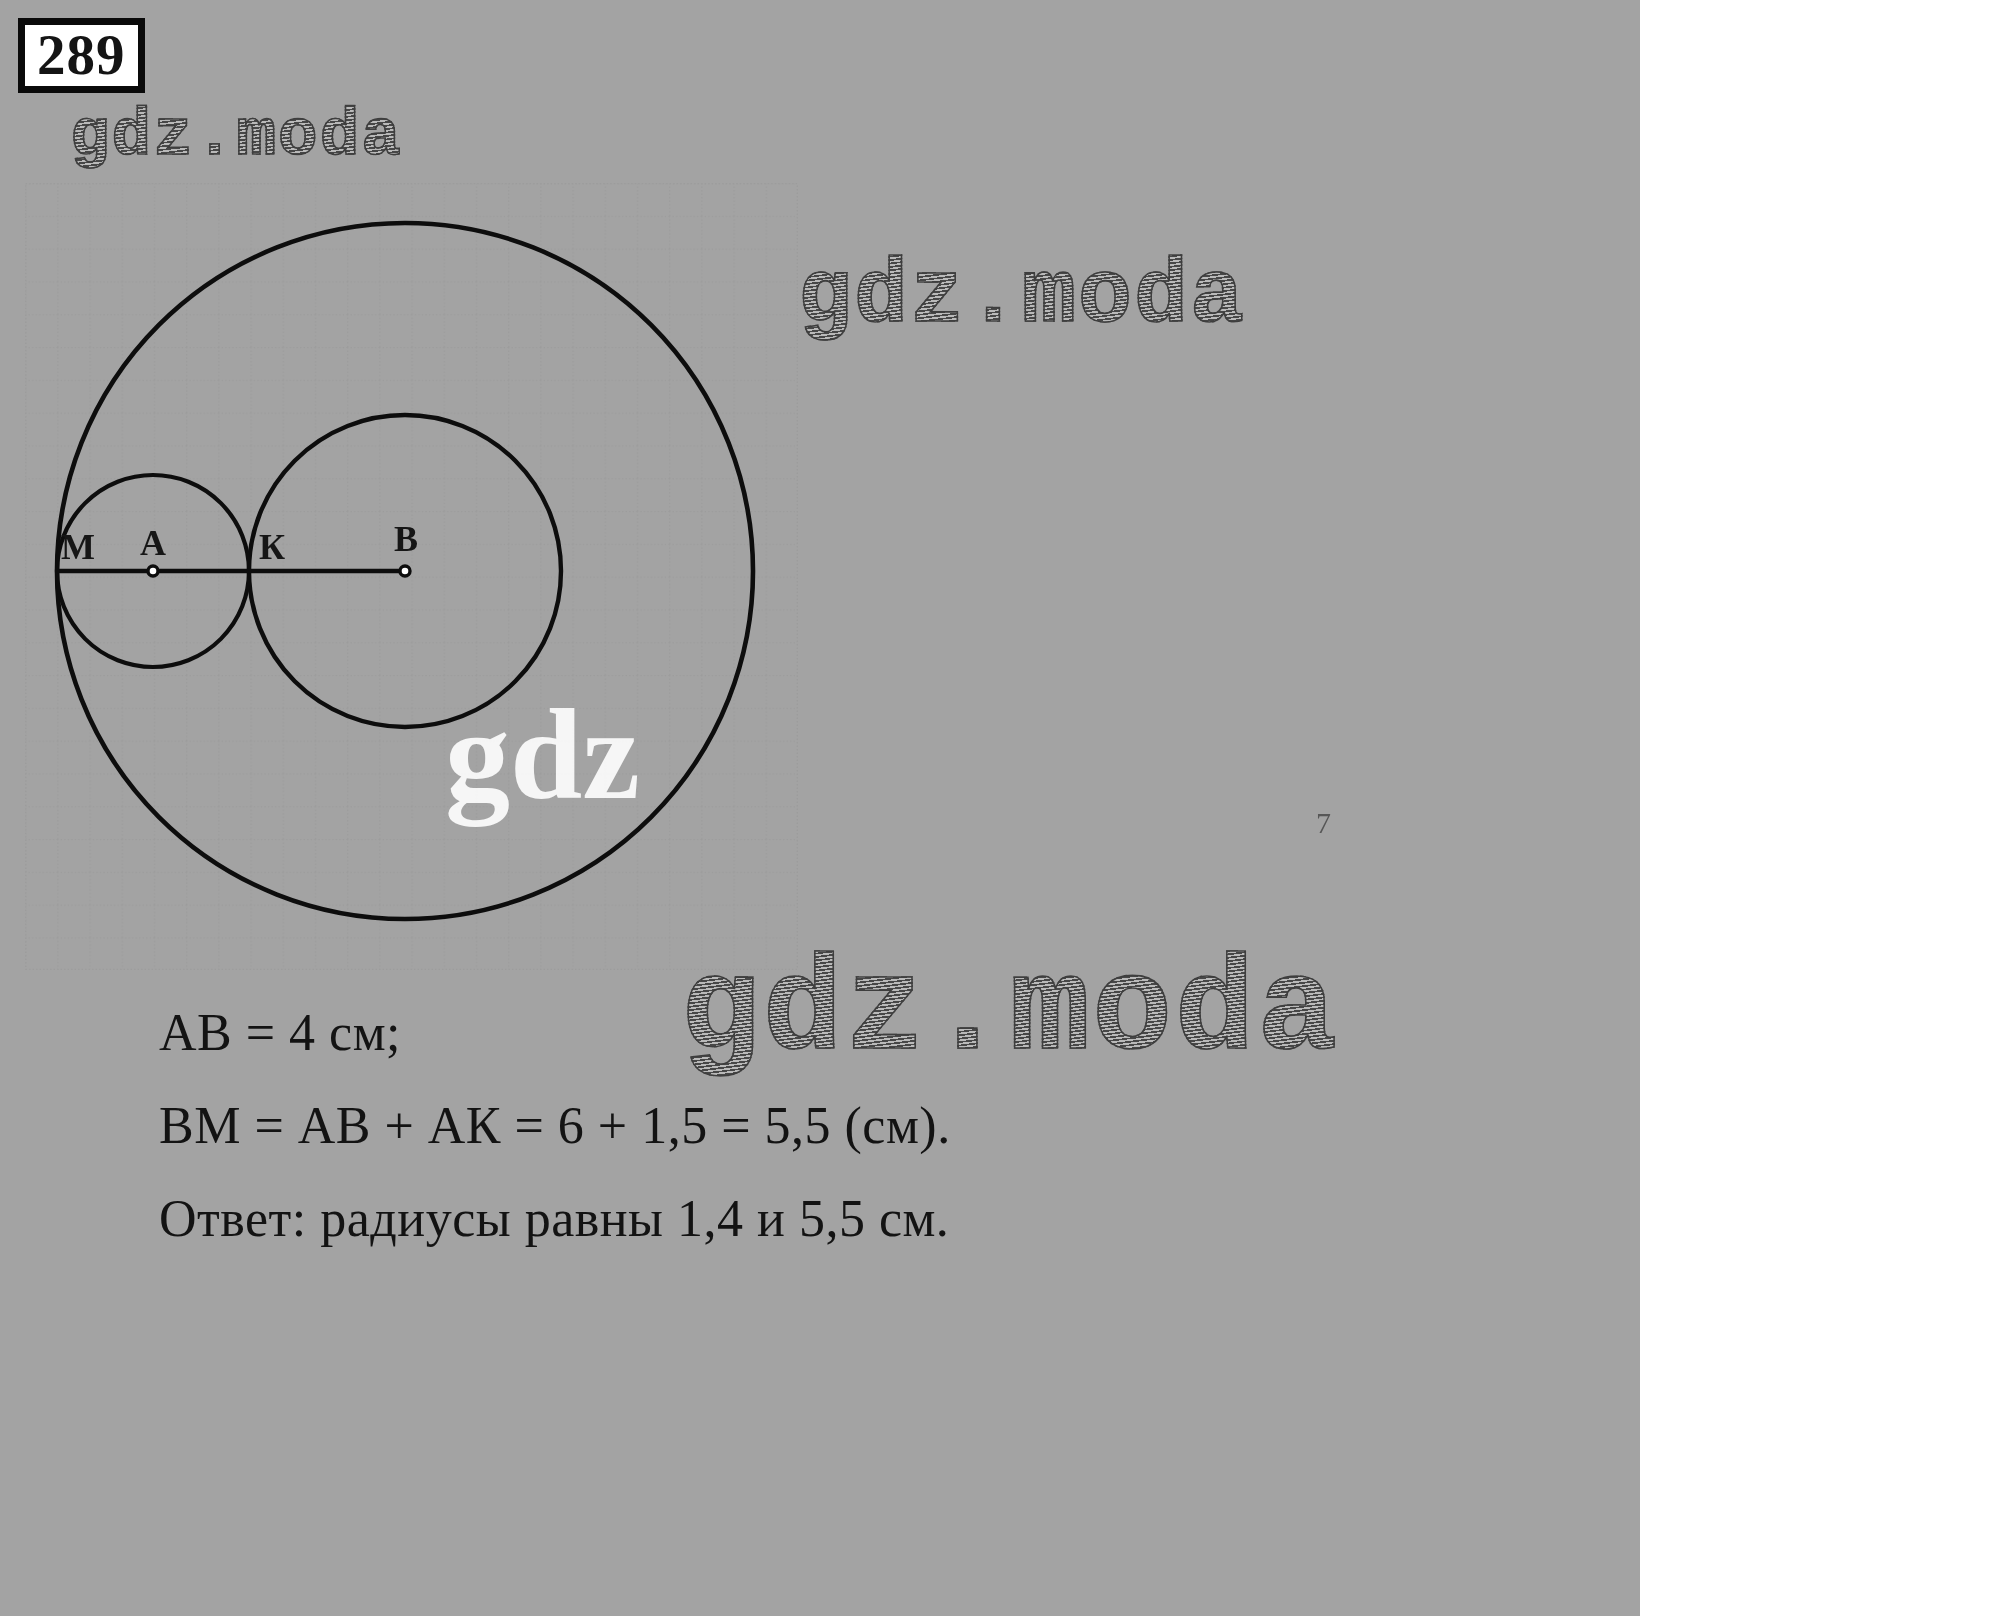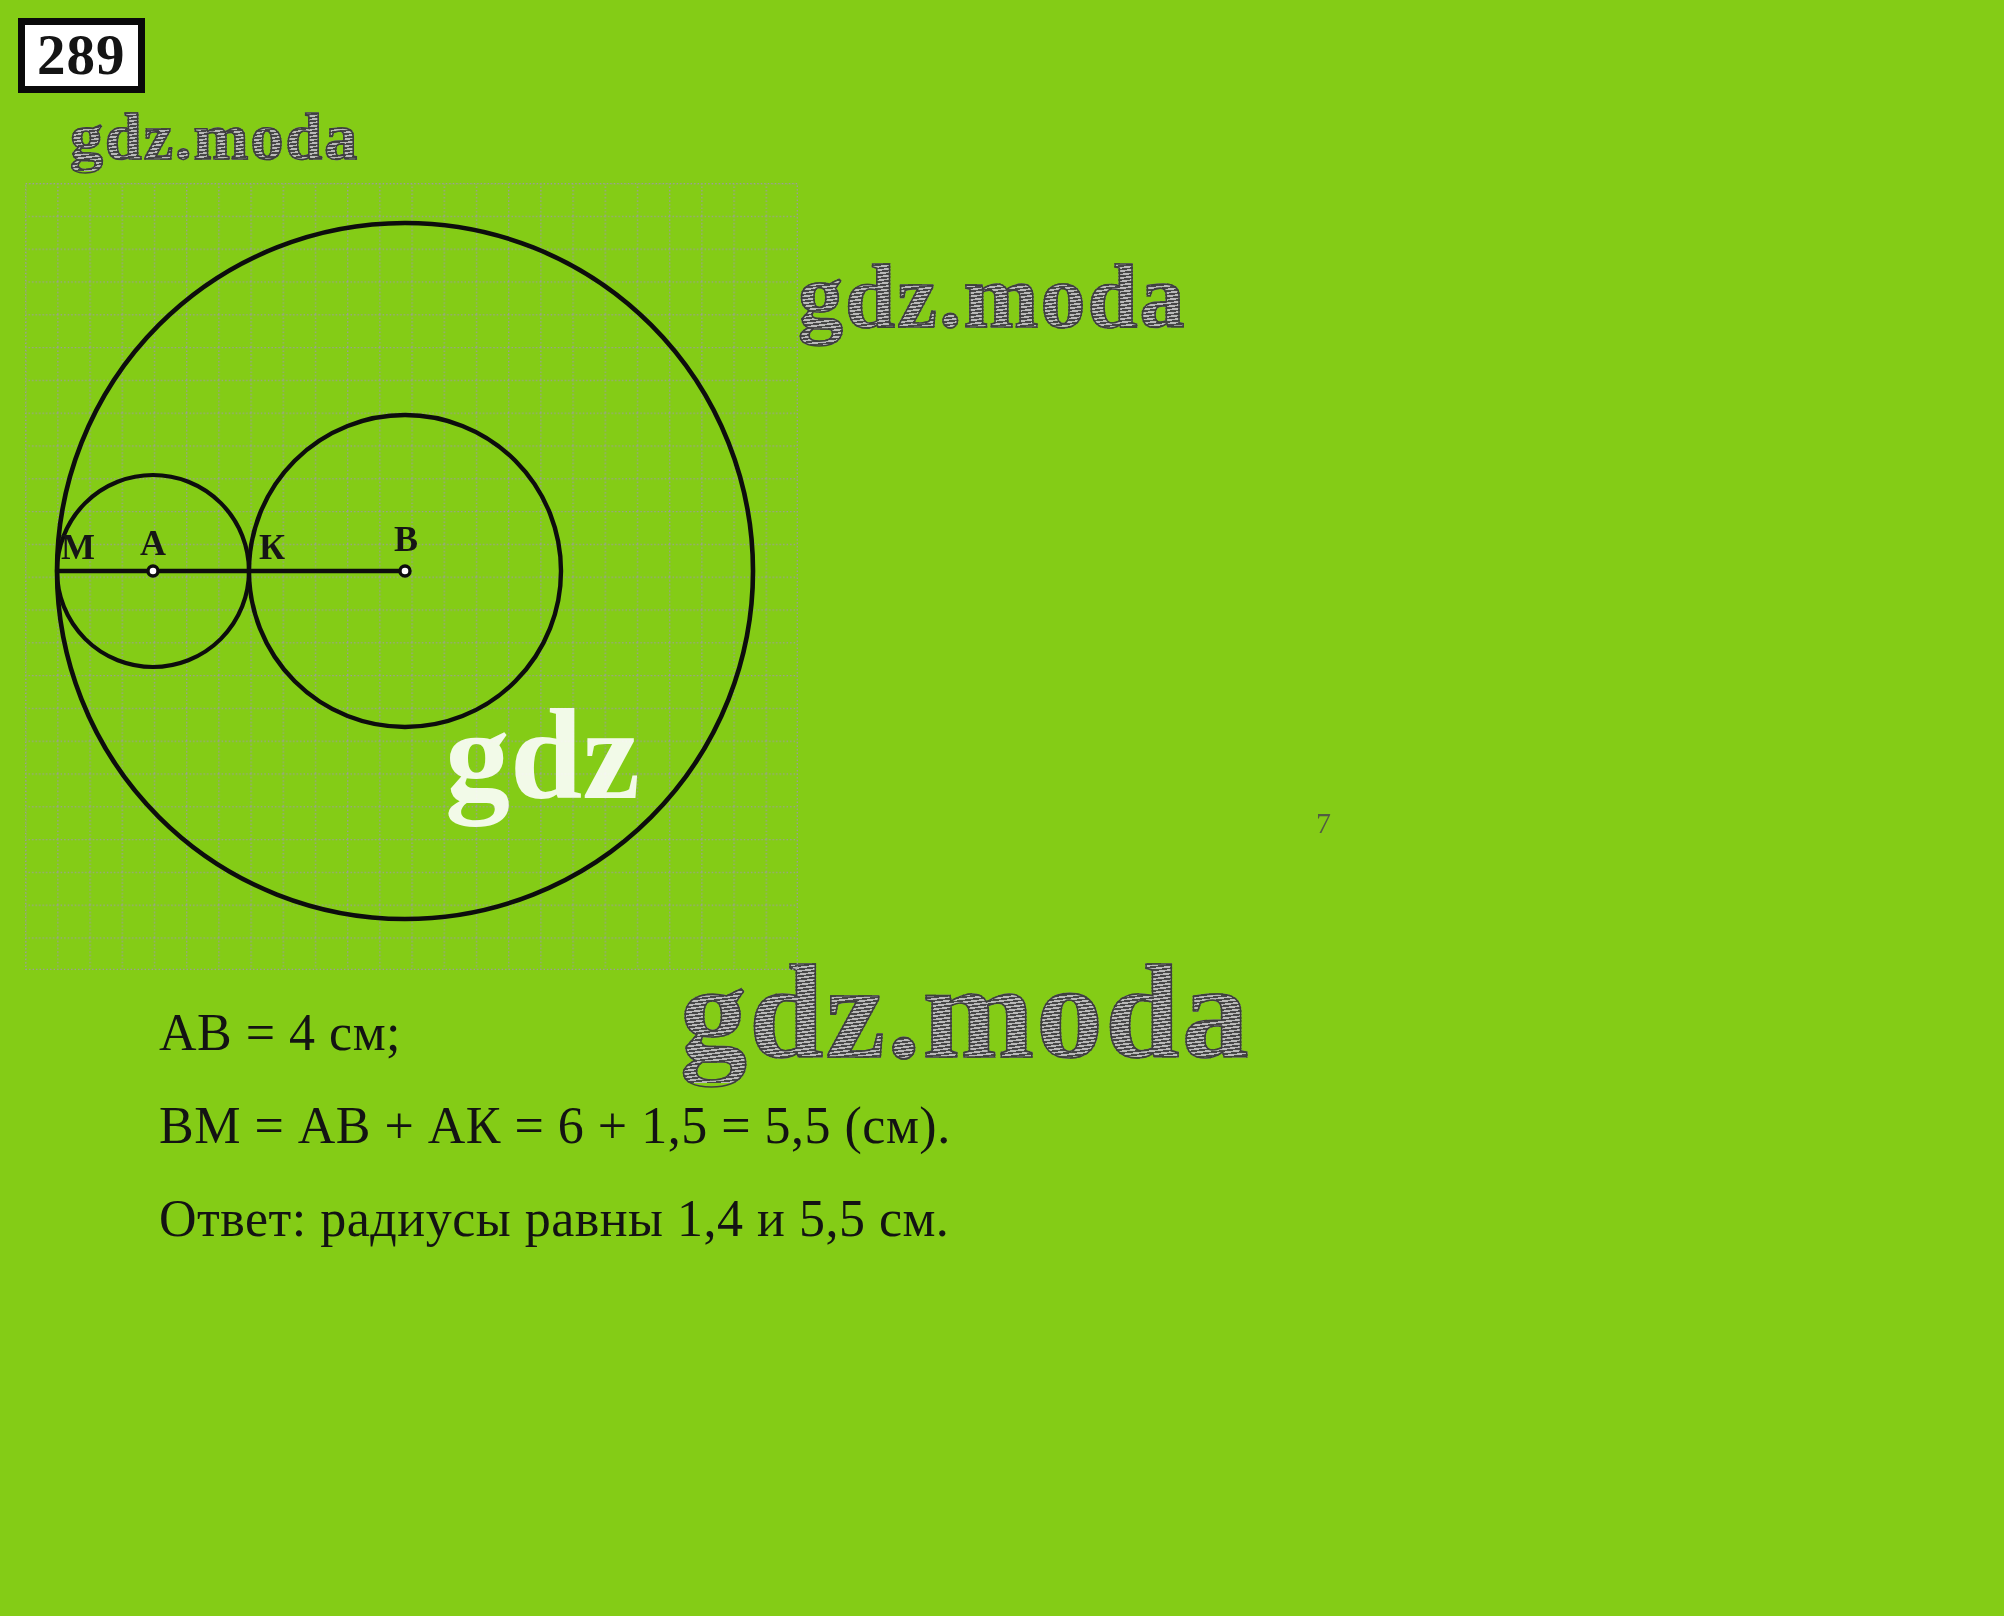--- a/index.html
+++ b/index.html
@@ -1,20 +1,20 @@
 <!DOCTYPE html>
 <html><head>
 <meta charset="utf-8">
 <style>
   html, body { margin: 0; padding: 0; background: #ffffff; }
   .page {
     position: relative;
-    width: 2004px;
+    width: 1640px;
     height: 1616px;
-    background: #84cc16;
+    background: #a3a3a3;
     overflow: hidden;
     font-family: "Liberation Serif", "DejaVu Serif", serif;
     color: #111;
   }
 
   
   .problem-box {
     position: absolute;
     left: 18px;
     top: 18px;
@@ -32,20 +32,21 @@
 
   
   .wm {
     position: absolute;
     font-weight: bold;
     color: #6f6f6f;
     line-height: 1.05;
     letter-spacing: 2px;
     white-space: nowrap;
     user-select: none;
+    font-family: Liberation Mono, monospace;
   }
   @supports ((-webkit-background-clip: text) or (background-clip: text)) {
     .wm {
       background-image: repeating-linear-gradient(173deg,
         #474747 0px, #474747 1.7px,
         #b9b9b9 1.7px, #b9b9b9 3.4px);
       -webkit-background-clip: text;
       background-clip: text;
       -webkit-text-fill-color: transparent;
       -webkit-text-stroke: 1.6px #3e3e3e;

